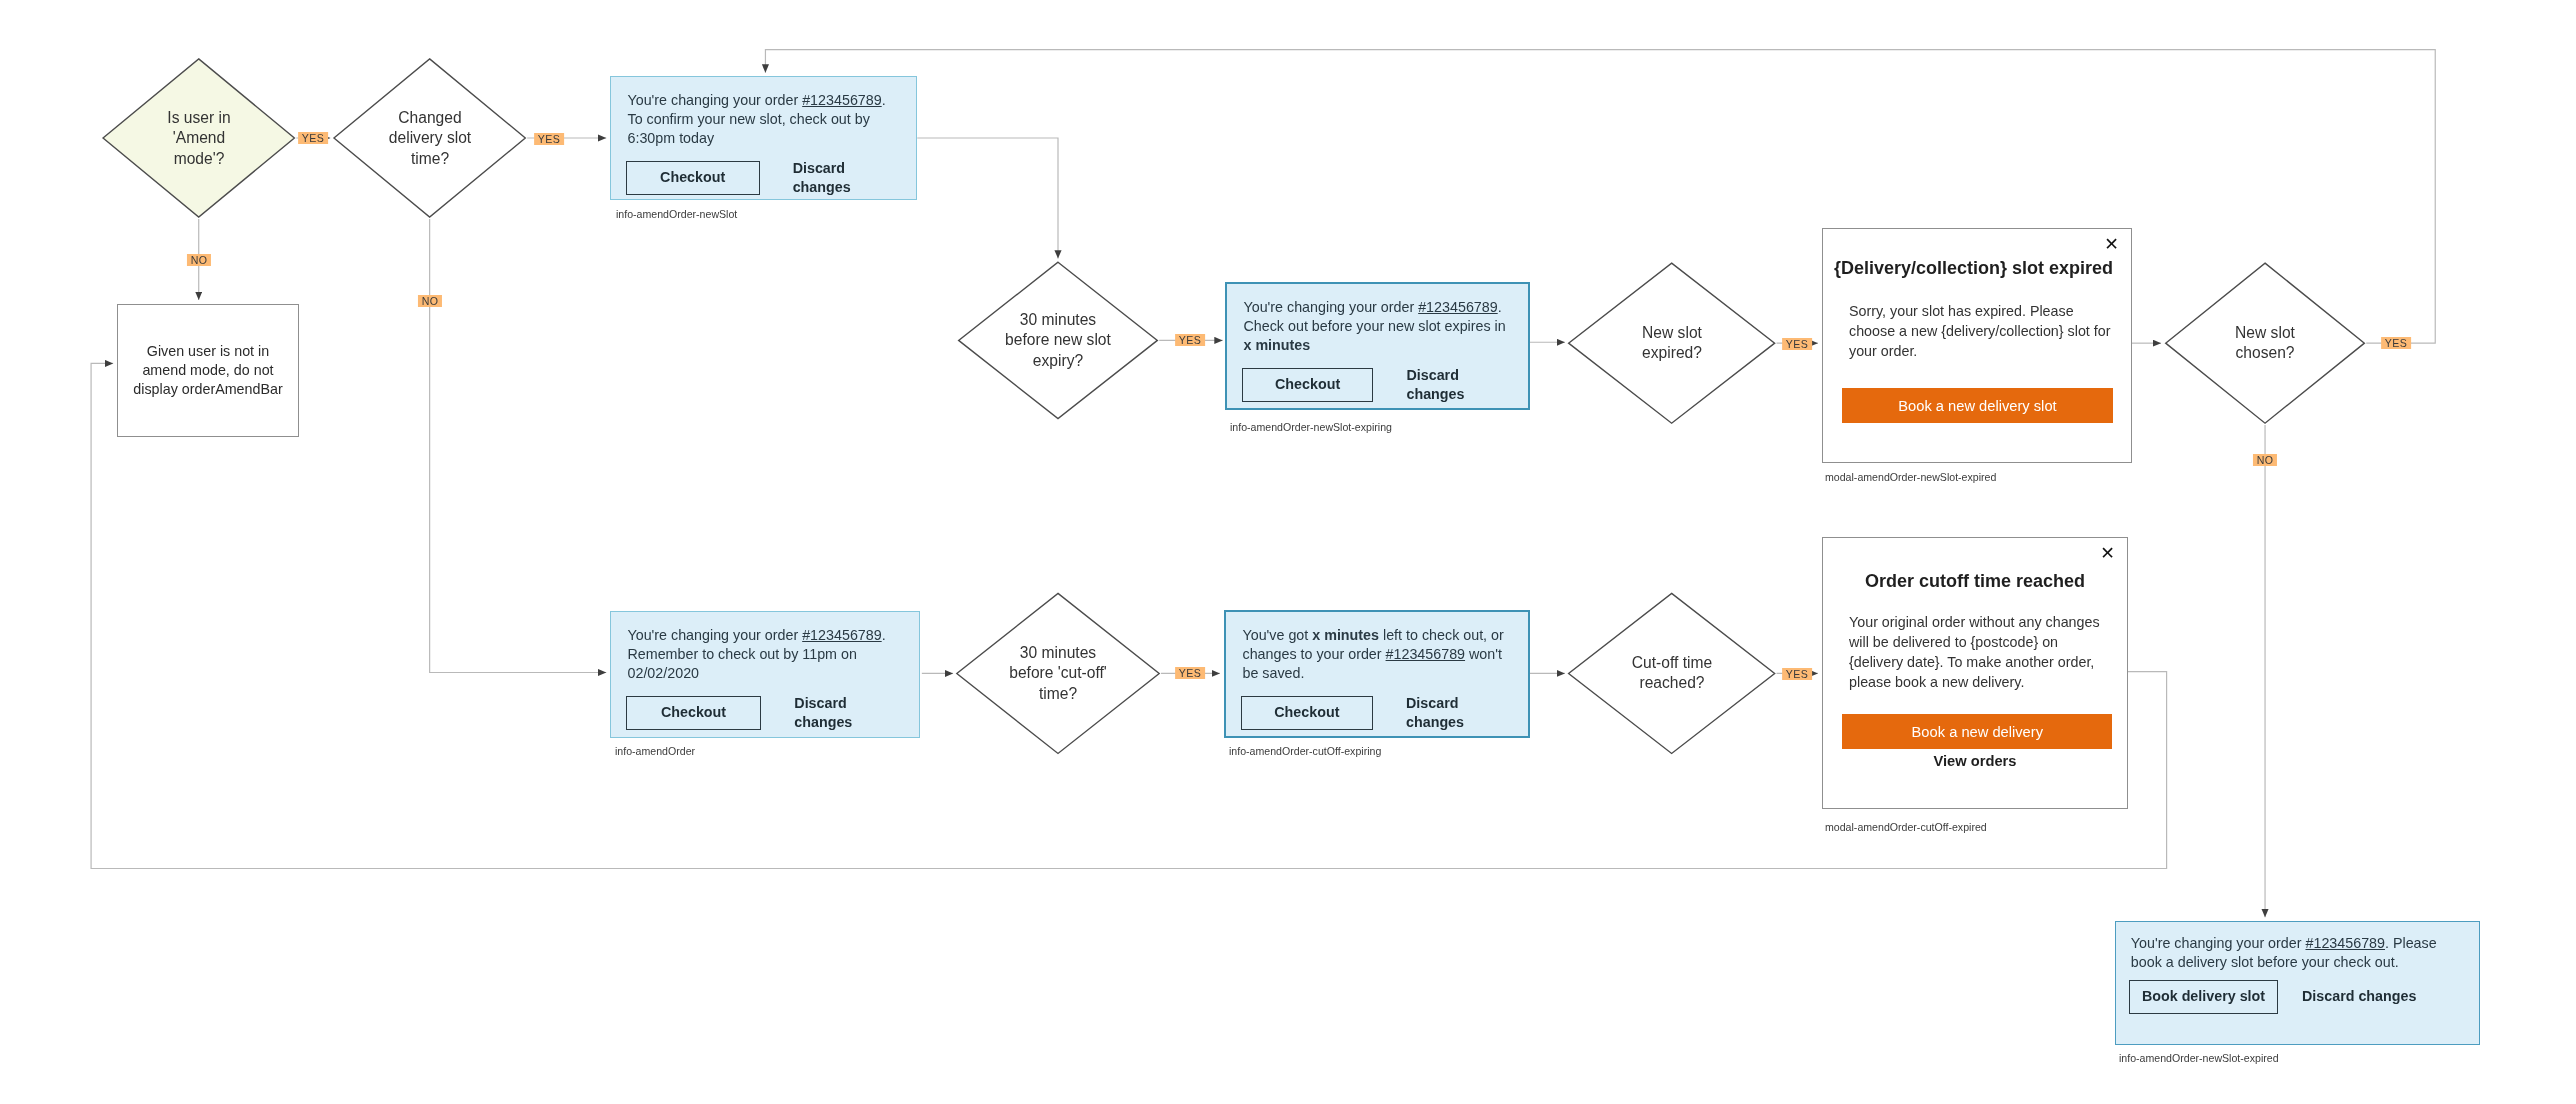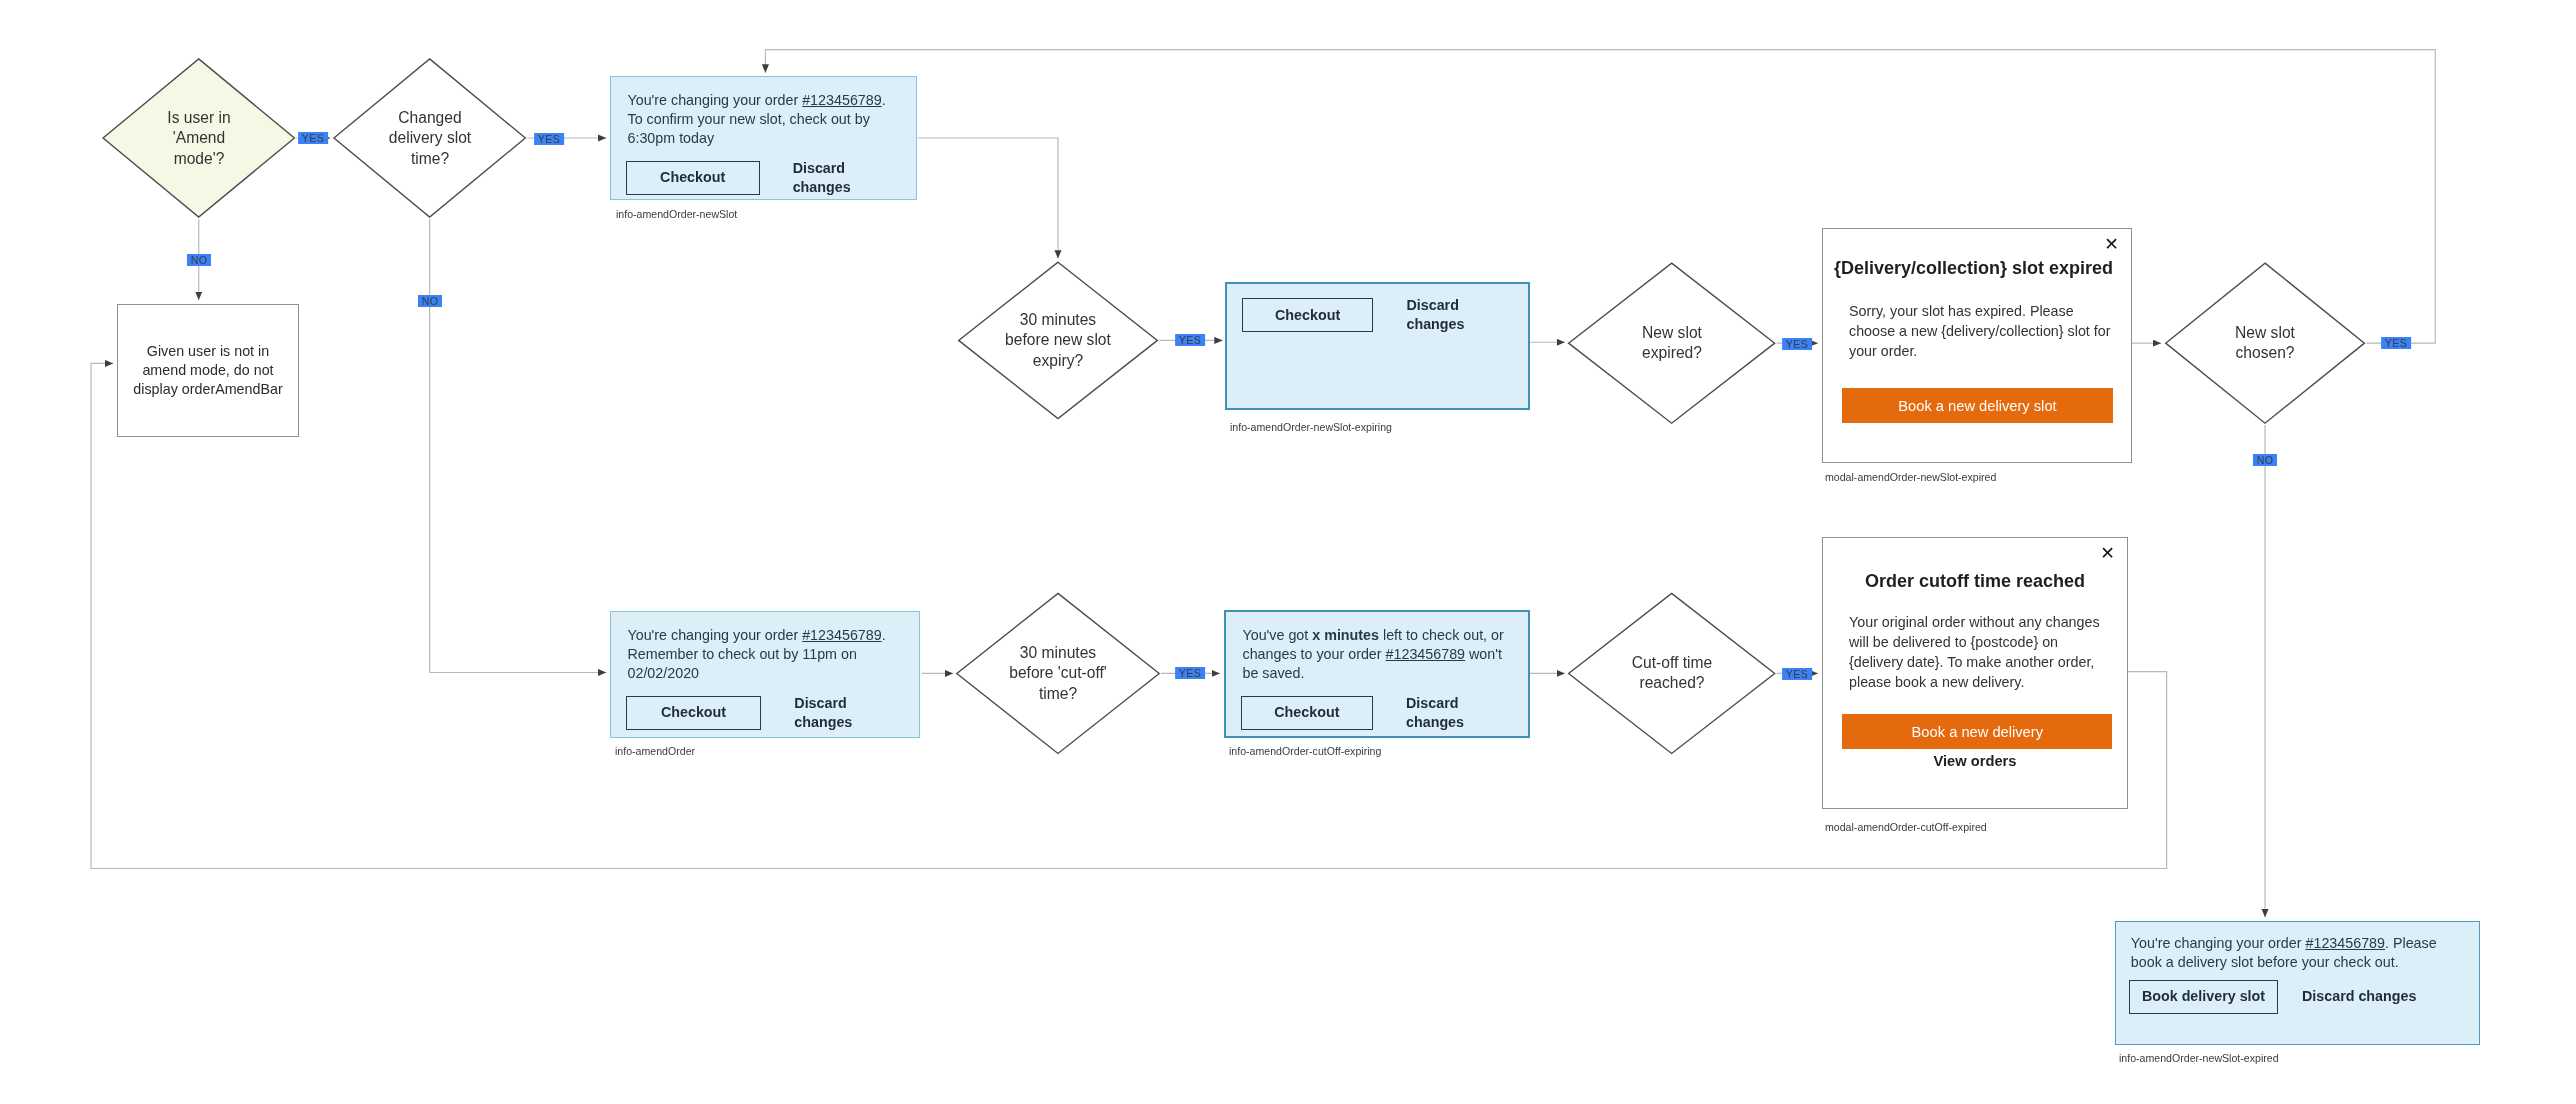--- a/index.html
+++ b/index.html
@@ -4,21 +4,21 @@
 <style>
   html,body{margin:0;padding:0;background:#fff;}
   .canvas{position:relative;width:2576px;height:1104px;background:#ffffff;overflow:hidden;
           font-family:"Liberation Sans","DejaVu Sans",sans-serif;color:#2b2b2b;}
   svg.layer{position:absolute;left:0;top:0;}
 
   
   .dlabel{position:absolute;transform:translate(-50%,-50%);text-align:center;
           font-size:15.6px;line-height:1.3;color:#333;}
   .edge-label{position:absolute;transform:translate(-50%,-50%);font-size:10.6px;
-          color:#3a3a3a;background:#3b82f6;padding:0 3.7px;letter-spacing:0.4px;}
+          color:#3a3a3a;background:#fdba74;padding:0 3.7px;letter-spacing:0.4px;}
   .tag{position:absolute;font-size:10.6px;color:#3c3c3c;}
 
   
   .proc{position:absolute;box-sizing:border-box;border:0.9px solid #8f8f8f;background:#fff;
         display:flex;align-items:center;justify-content:center;text-align:center;
         font-size:14.3px;line-height:1.35;color:#2b2b2b;padding:0 12px;}
 
   
   .info{position:absolute;box-sizing:border-box;background:#dceef8;border:1.8px solid #4d9dc0;
         padding:12px 14.7px 10px 14.7px;font-size:14.3px;line-height:1.35;color:#2a3a44;}
@@ -105,20 +105,21 @@
   <div class="info light" style="left:610px;top:76px;width:307px;height:124px">
     <div class="msg"><span>You're changing your order </span><span style="text-decoration: underline;">#123456789</span><span>. To confirm your new slot, check out by 6:30pm today</span></div>
     <div class="btn-row">
       <div class="btn-outline">Checkout</div>
       <div class="btn-text">Discard changes</div>
     </div>
   </div>
   <div class="tag" style="left:616px;top:208px">info-amendOrder-newSlot</div>
 
   <div class="info thick" style="left:1225px;top:282px;width:305px;height:128px">
+    <div class="msg"><span>You're changing your order </span><span style="text-decoration: underline;">#123456789</span><span>. Check out before your new slot expires in </span><span style="font-weight: 700;">x minutes</span></div>
     <div class="btn-row">
       <div class="btn-outline">Checkout</div>
       <div class="btn-text">Discard changes</div>
     </div>
   </div>
   <div class="tag" style="left:1230px;top:421px">info-amendOrder-newSlot-expiring</div>
 
   <div class="info light" style="left:610px;top:611px;width:310px;height:127px">
     <div class="msg"><span>You're changing your order </span><span style="text-decoration: underline;">#123456789</span><span>. Remember to check out by 11pm on 02/02/2020</span></div>
     <div class="btn-row">

